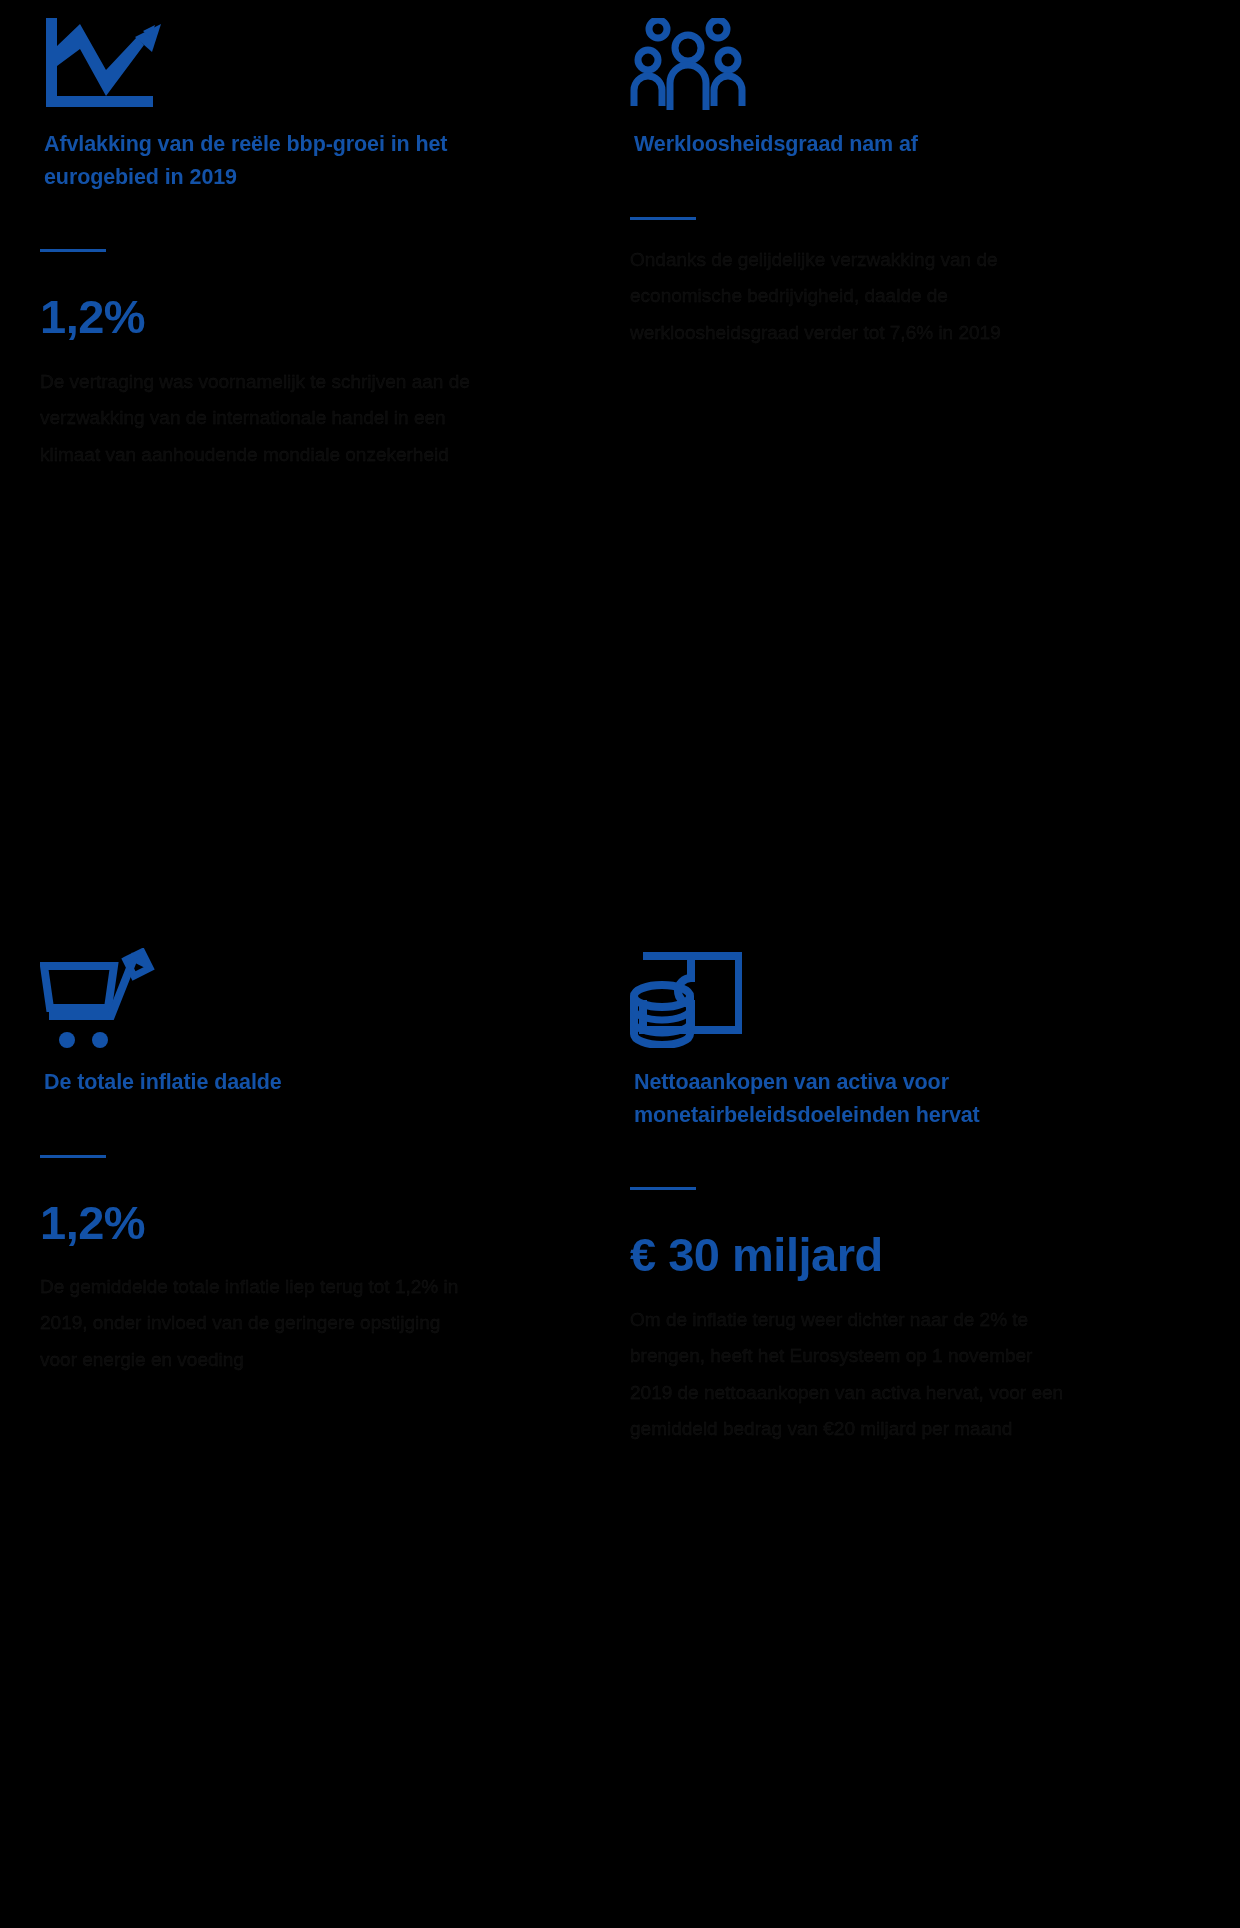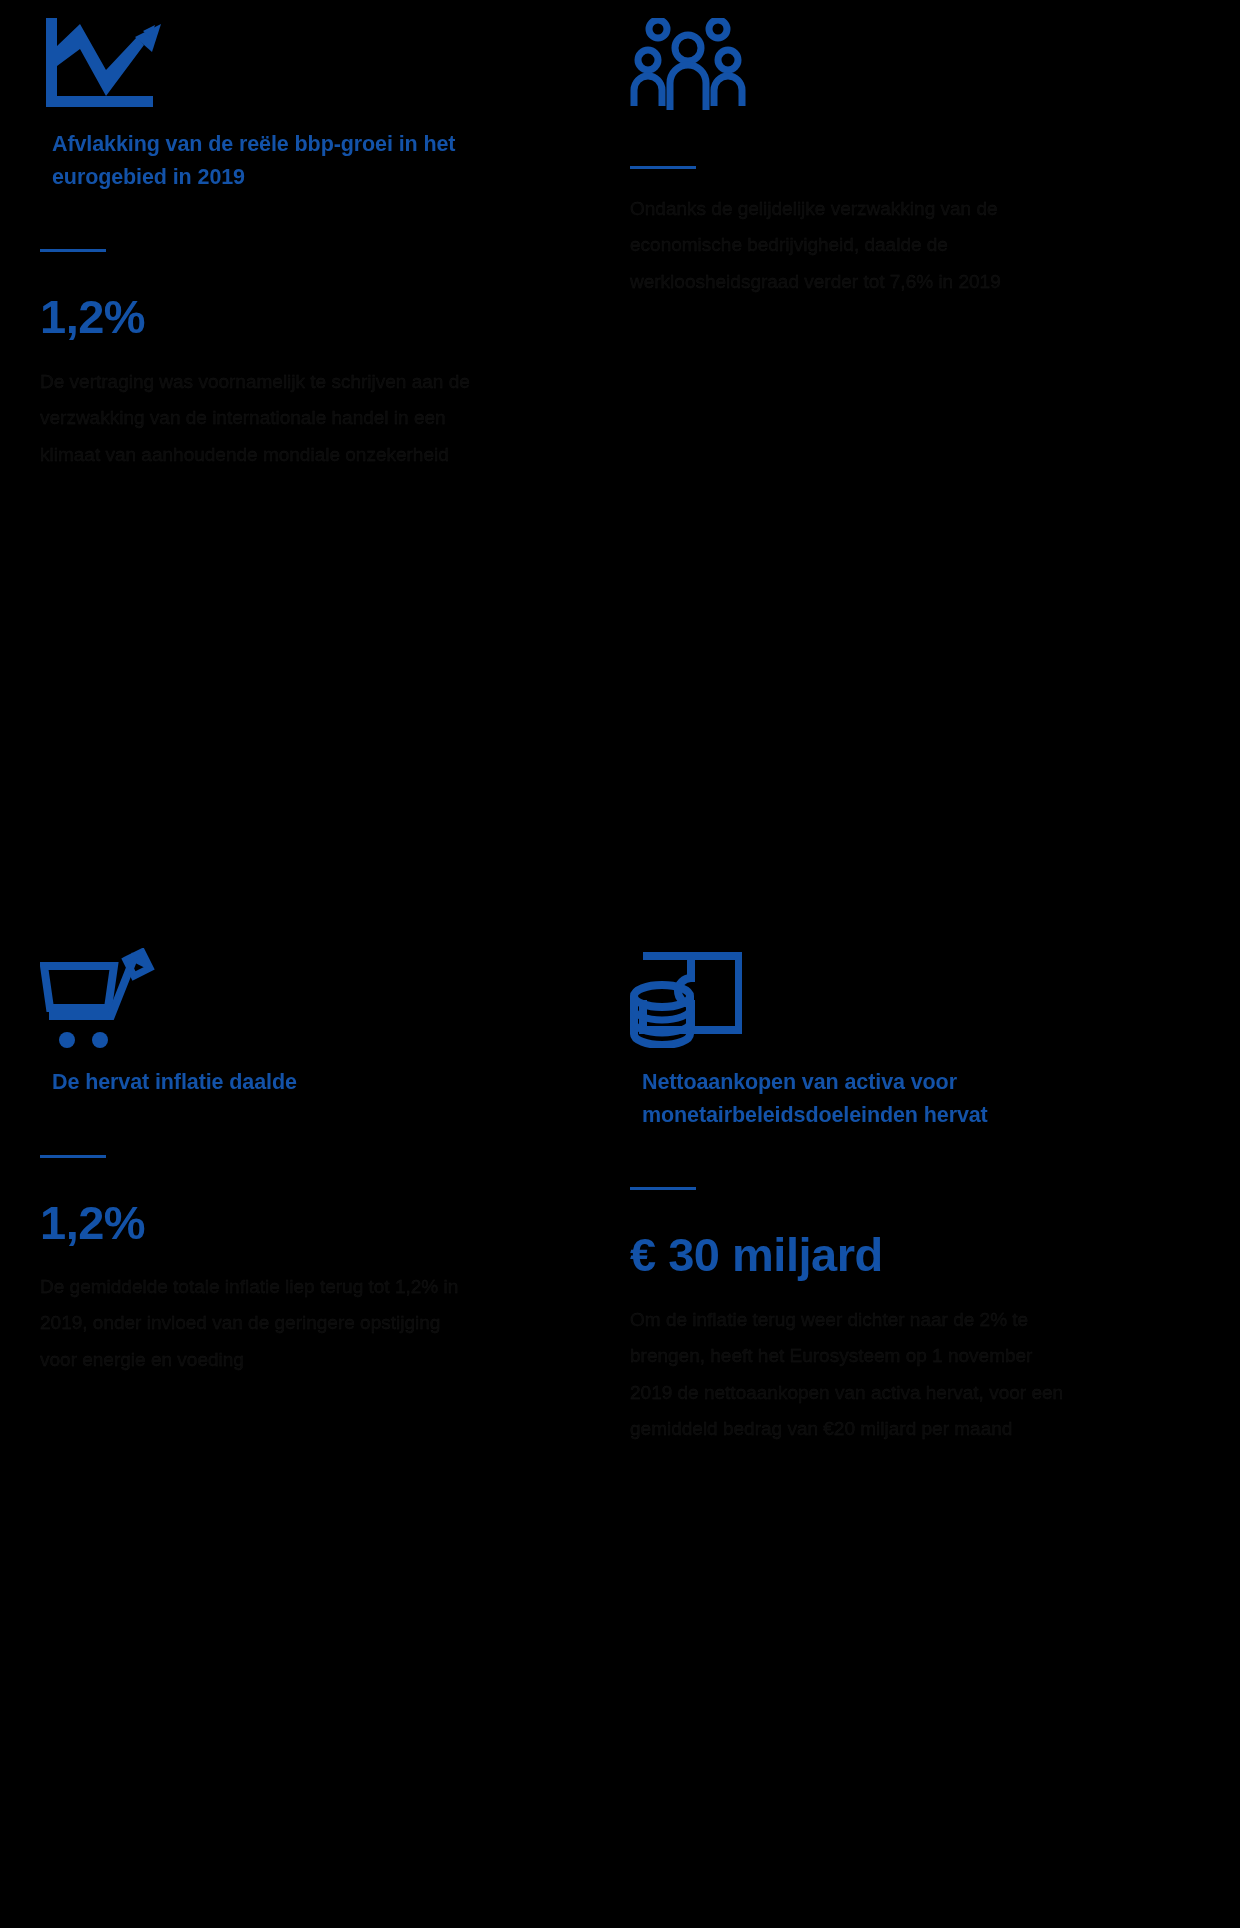--- a/index.html
+++ b/index.html
@@ -47,21 +47,21 @@
     margin-bottom: 18px;
   }
   .icon-wrap svg { display: block; }
   .headline {
     color: #1352a8;
     font-size: 21.5px;
     font-weight: bold;
     line-height: 1.52;
     letter-spacing: -0.1px;
     max-width: 430px;
-    margin: 12px;
+    margin: 4px;
   }
   .rule {
     width: 66px;
     height: 3px;
     background: #1352a8;
     margin: 56px 0 0 0;
   }
   .figure {
     color: #1352a8;
     font-size: 47px;
@@ -112,38 +112,39 @@
             <circle cx="28" cy="11" r="9" fill="none" stroke="#1352a8" stroke-width="7"></circle>
             <circle cx="88" cy="11" r="9" fill="none" stroke="#1352a8" stroke-width="7"></circle>
             <circle cx="58" cy="30" r="13" fill="none" stroke="#1352a8" stroke-width="7"></circle>
             <circle cx="18" cy="42" r="10" fill="none" stroke="#1352a8" stroke-width="7"></circle>
             <circle cx="98" cy="42" r="10" fill="none" stroke="#1352a8" stroke-width="7"></circle>
             <path d="M4 88 v-16 a14 14 0 0 1 28 0 v16" fill="none" stroke="#1352a8" stroke-width="7"></path>
             <path d="M84 88 v-16 a14 14 0 0 1 28 0 v16" fill="none" stroke="#1352a8" stroke-width="7"></path>
             <path d="M40 92 v-27 a18 18 0 0 1 36 0 v27" fill="none" stroke="#1352a8" stroke-width="7"></path>
           </svg>
         </div>
+        <p class="headline">Werkloosheidsgraad nam af</p>
         <div class="rule"></div>
         <p class="body-copy">Ondanks de gelijdelijke verzwakking van de economische bedrijvigheid, daalde de werkloosheidsgraad verder tot 7,6% in 2019</p>
       </div>
     </div>
 
     <div class="cell col-left cell-bl">
       <div class="cell-inner">
         <div class="icon-wrap">
           <svg width="122" height="100" viewBox="0 0 122 100" aria-hidden="true">
             <path d="M4 18 h70 l-6 42 h-58 z" fill="none" stroke="#1352a8" stroke-width="8"></path>
             <path d="M9 68 h62 l23 -58 l14 7" fill="none" stroke="#1352a8" stroke-width="8"></path>
             <path d="M9 68 h62" fill="none" stroke="#1352a8" stroke-width="8"></path>
             <path d="M86 12 l16 -8 l8 16 l-16 8 z" fill="none" stroke="#1352a8" stroke-width="7"></path>
             <circle cx="27" cy="92" r="8" fill="#1352a8"></circle>
             <circle cx="60" cy="92" r="8" fill="#1352a8"></circle>
           </svg>
         </div>
-        <p class="headline">De hervat inflatie daalde</p>
+        <p class="headline">De totale inflatie daalde</p>
         <div class="rule"></div>
         <div class="figure">1,2%</div>
         <p class="body-copy">De gemiddelde totale inflatie liep terug tot 1,2% in 2019, onder invloed van de geringere opstijging voor energie en voeding</p>
       </div>
     </div>
 
     <div class="cell col-right cell-br">
       <div class="cell-inner">
         <div class="icon-wrap">
           <svg width="112" height="96" viewBox="0 0 112 96" aria-hidden="true">

